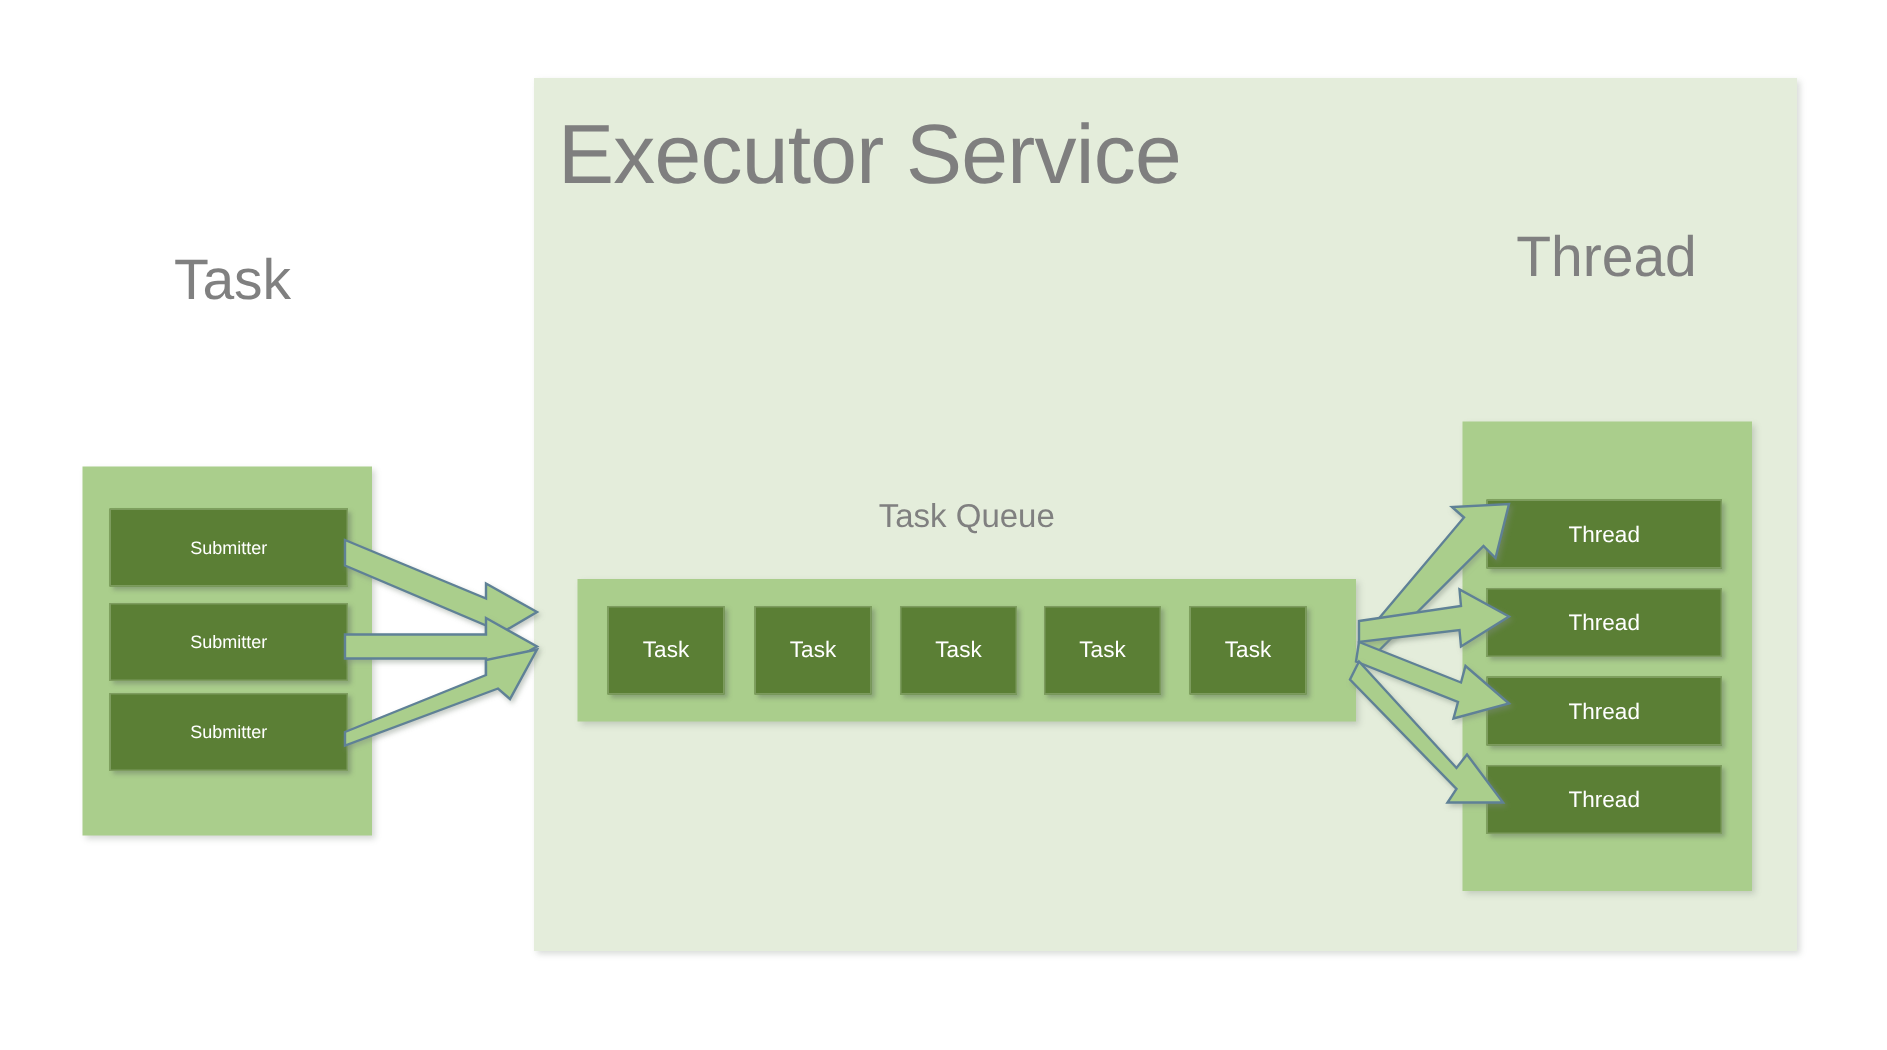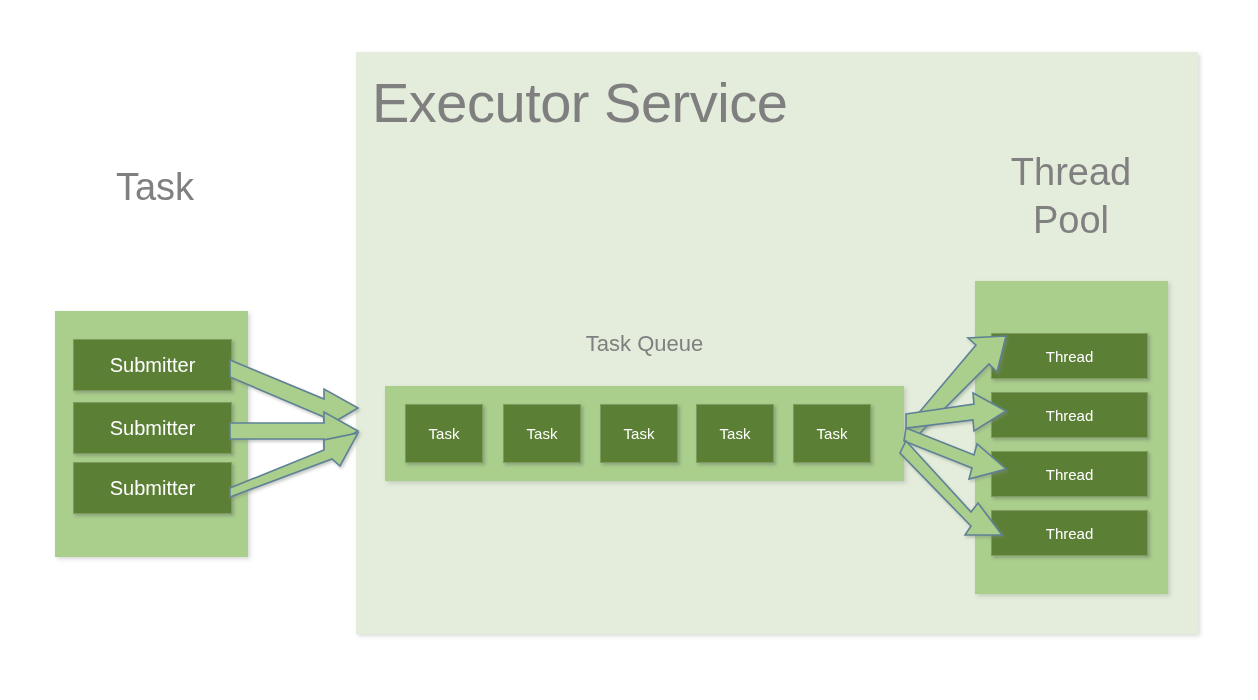--- a/index.html
+++ b/index.html
@@ -84,21 +84,21 @@
   .pool-box       { left: 975px; top: 281px; width: 193px; height: 313px; }
 
   
   .leaf {
     position: absolute;
     background: #5b7f35;
     color: #ffffff;
     display: flex;
     align-items: center;
     justify-content: center;
-    font-size: 20px;
+    font-size: 12px;
     box-shadow: 2px 2px 3px rgba(90,100,90,0.40);
     border: 1px solid #7d9c5e;
     box-sizing: border-box;
   }
   .submitter-item { left: 73px; width: 159px; height: 52px; }
   .submitter-0 { top: 339px; }
   .submitter-1 { top: 402px; }
   .submitter-2 { top: 462px; }
 
   .task-item { top: 404px; width: 78px; height: 59px; font-size: 15px; }
@@ -148,21 +148,20 @@
   <div class="queue-title">Task Queue</div>
   <div class="group-box queue-box"></div>
   <div class="leaf task-item task-0">Task</div>
   <div class="leaf task-item task-1">Task</div>
   <div class="leaf task-item task-2">Task</div>
   <div class="leaf task-item task-3">Task</div>
   <div class="leaf task-item task-4">Task</div>
 
   <div class="threadpool-title">
     <div>Thread</div>
-    <div>Pool</div>
   </div>
   <div class="group-box pool-box"></div>
   <div class="leaf thread-item thread-0">Thread</div>
   <div class="leaf thread-item thread-1">Thread</div>
   <div class="leaf thread-item thread-2">Thread</div>
   <div class="leaf thread-item thread-3">Thread</div>
 
   <svg id="arrows" viewBox="0 0 1258 700">
     <defs>
       <filter id="arrShadow" x="-30%" y="-30%" width="180%" height="180%">

